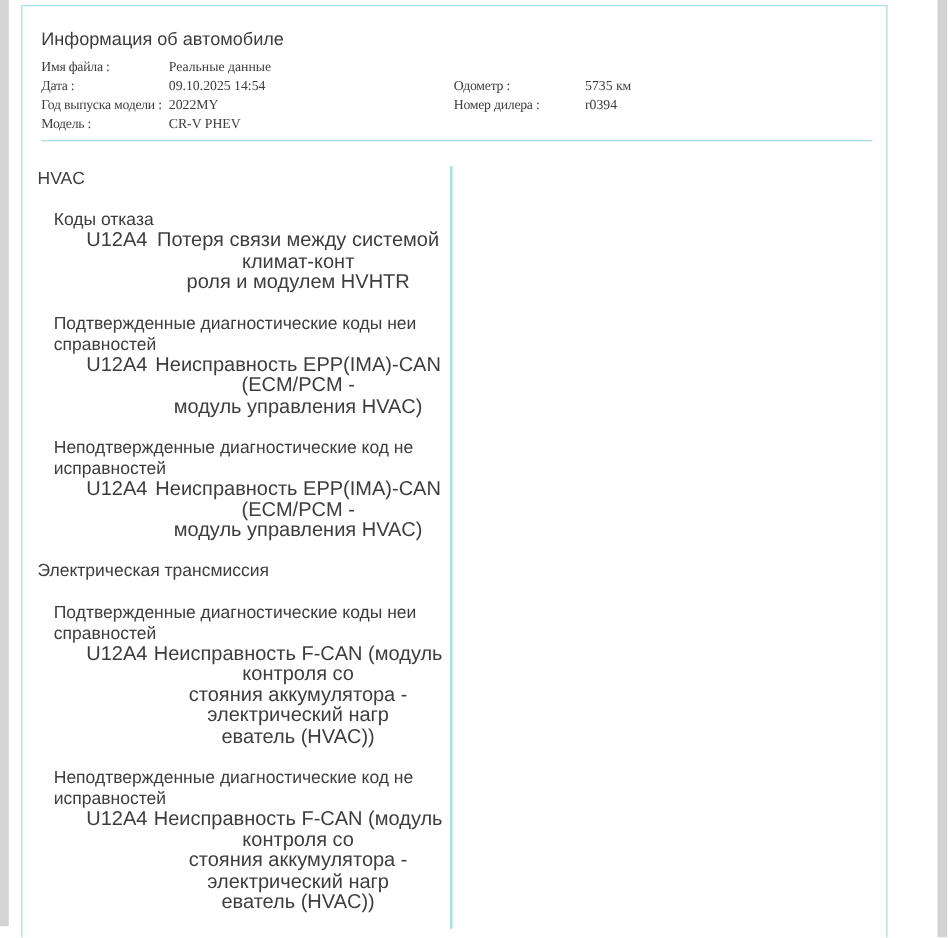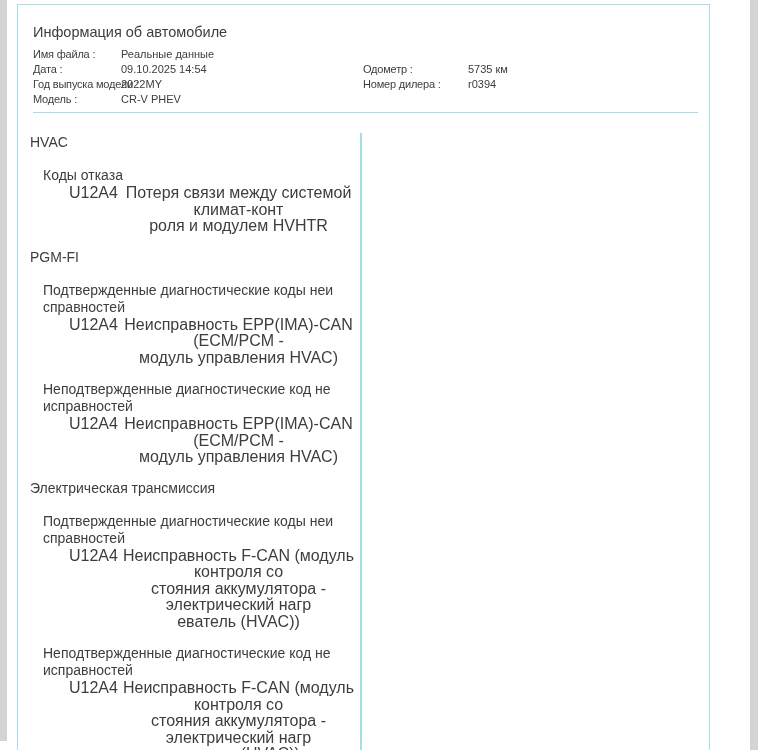--- a/index.html
+++ b/index.html
@@ -37,23 +37,23 @@
   }
 
   
   .vehicle-info { padding: 18px 0 0 15px; }
   .vi-title {
     font-size: 14.5px; line-height: 18px;
     margin-bottom: 6px;
     color: var(--text);
   }
   .vi-grid { position: relative; font-size: 11px; }
-  .vi-row { position: relative; height: 15px; line-height: 15px; white-space: nowrap; }
+  .vi-row { position: relative; height: 15px; line-height: 15px; white-space: nowrap; font-family: Liberation Serif, serif; }
   .vi-label { letter-spacing: -0.2px; }
-  .vi-value { position: absolute; left: 88px; top: 0; }
+  .vi-value { position: absolute; left: 102px; top: 0; }
   .vi-col-right { position: absolute; left: 330px; top: 15px; width: 220px; }
   .vi-col-right .vi-value { left: 105px; }
 
   .separator {
     border-top: 1px solid var(--accent);
     margin: 5px 11px 0 15px;
     height: 0;
   }
 
   
@@ -139,21 +139,20 @@
             <div class="group-heading">Коды отказа</div>
             <div class="code-row">
               <span class="code">U12A4</span>
               <span class="code-desc">Потеря связи между системой климат-конт
 роля и модулем HVHTR</span>
             </div>
           </div>
         </div>
 
         <div class="system">
-          <div class="sys-name">PGM-FI</div>
           <div class="group">
             <div class="group-heading">Подтвержденные диагностические коды неи
 справностей</div>
             <div class="code-row">
               <span class="code">U12A4</span>
               <span class="code-desc">Неисправность EPP(IMA)-CAN (ECM/PCM -
 модуль управления HVAC)</span>
             </div>
           </div>
           <div class="group">

